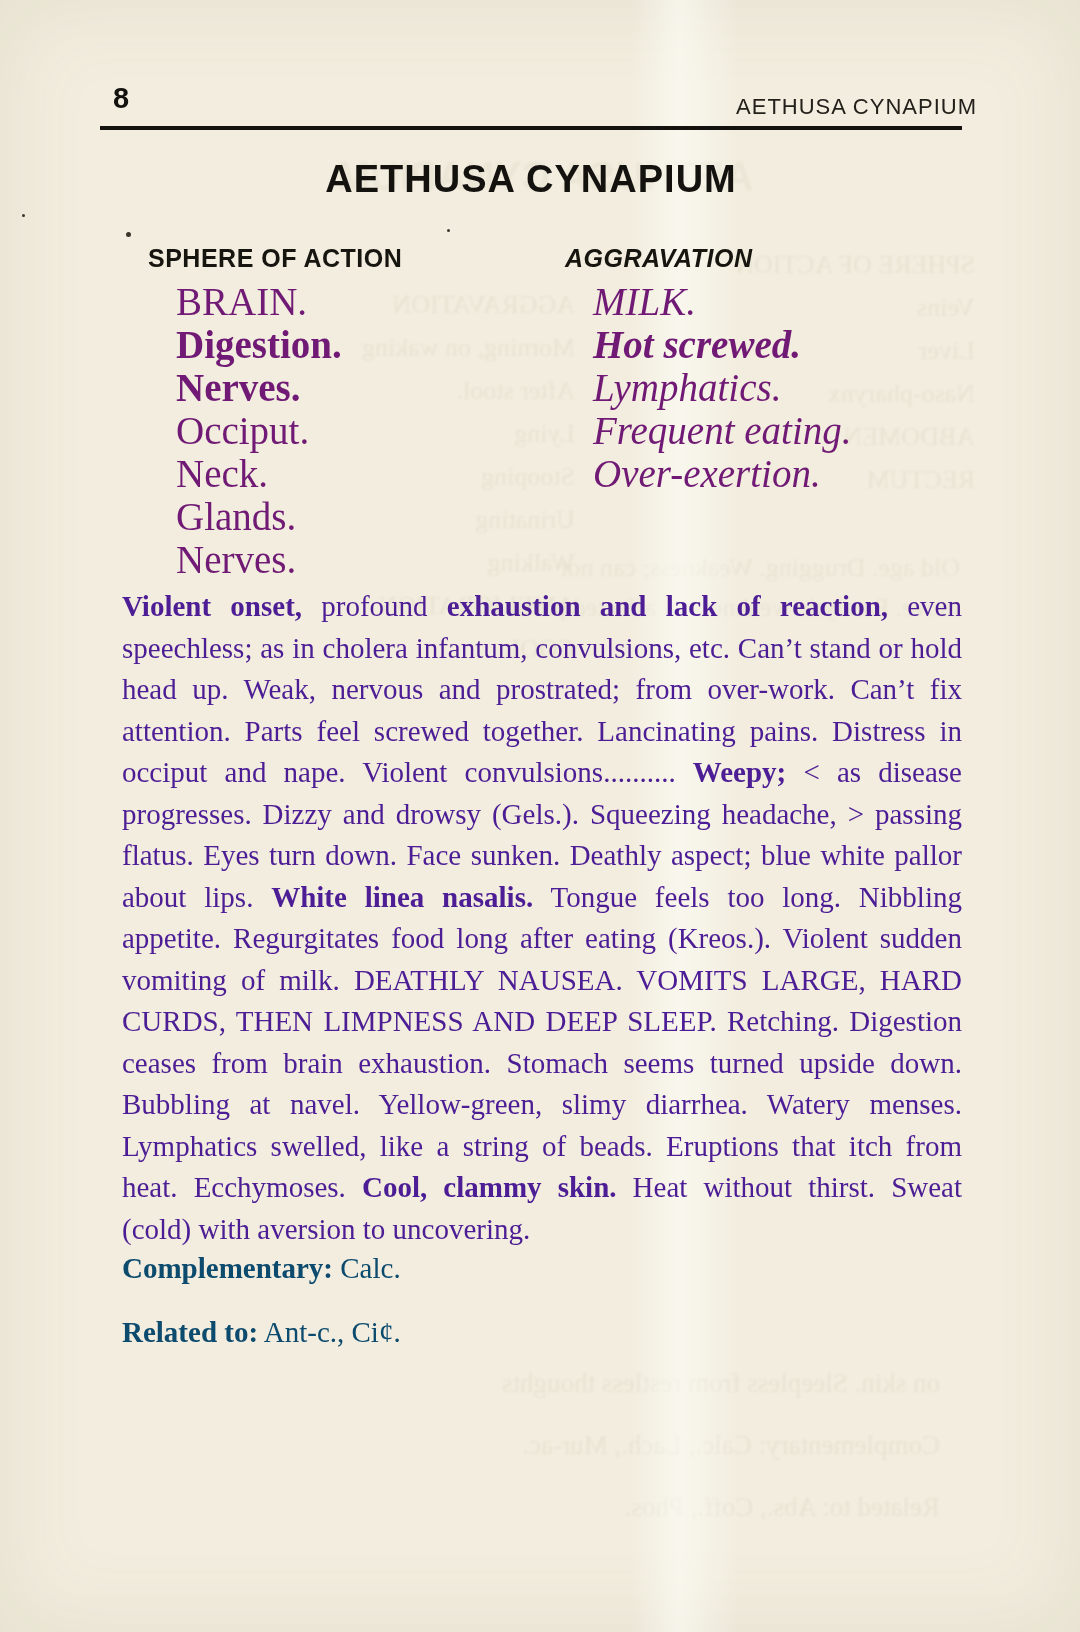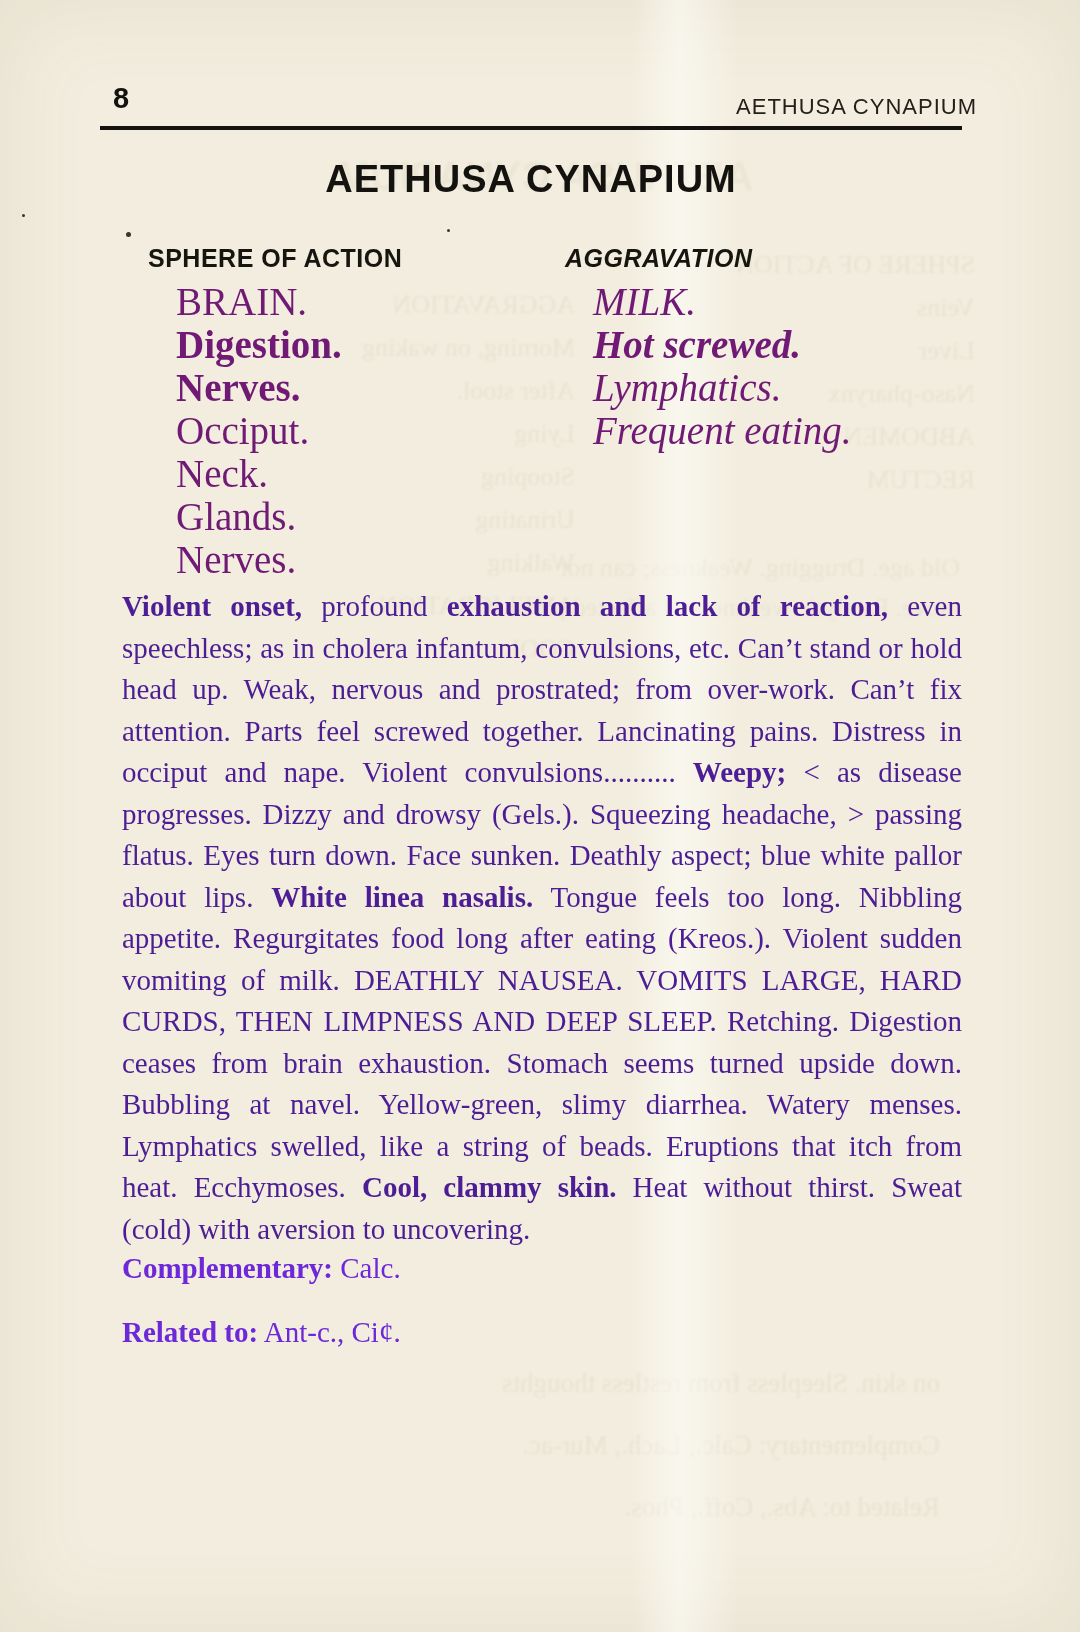--- a/index.html
+++ b/index.html
@@ -71,21 +71,21 @@
   .bodytext{
     position:absolute;left:122px;top:586px;width:840px;
     font-size:29px;line-height:41.5px;
     text-align:justify;
     color:#4c1d95;
   }
   .bodytext b{font-weight:bold;}
 
   .kvline{
     position:absolute;left:122px;width:840px;
-    font-size:29px;color:#6d28d9;
+    font-size:29px;color:#0c4a6e;
   }
   .kv-comp{top:1252px;}
   .kv-rel{top:1316px;}
   .kvline .label{font-weight:bold;}
 </style>
 </head>
 <body>
 
 <div class="page">
 
@@ -139,20 +139,21 @@
       </div>
   </div>
 
   <div class="col col-right">
     <div class="col-heading">AGGRAVATION</div>
     <div>
         <div class="item">MILK.</div>
         <div class="item b">Hot screwed.</div>
         <div class="item">Lymphatics.</div>
         <div class="item">Frequent eating.</div>
+        <div class="item">Over-exertion.</div>
       </div>
   </div>
 
   <p class="bodytext lead" style="margin:0;"><b>Violent onset,</b><span> profound </span><b>exhaustion and lack of reaction,</b><span> even speechless; as in cholera infantum, convulsions, etc. Can’t stand or hold head up. Weak, nervous and prostrated; from over-work. Can’t fix attention. Parts feel screwed together. Lancinating pains. Distress in occiput and nape. Violent convulsions.......... </span><b>Weepy;</b><span> &lt; as disease progresses. Dizzy and drowsy (Gels.). Squeezing headache, &gt; passing flatus. Eyes turn down. Face sunken. Deathly aspect; blue white pallor about lips. </span><b>White linea nasalis.</b><span> Tongue feels too long. Nibbling appetite. Regurgitates food long after eating (Kreos.). Violent sudden vomiting of milk. DEATHLY NAUSEA. VOMITS LARGE, HARD CURDS, THEN LIMPNESS AND DEEP SLEEP. Retching. Digestion ceases from brain exhaustion. Stomach seems turned upside down. Bubbling at navel. Yellow-green, slimy diarrhea. Watery menses. Lymphatics swelled, like a string of beads. Eruptions that itch from heat. Ecchymoses. </span><b>Cool, clammy skin.</b><span> Heat without thirst. Sweat (cold) with aversion to uncovering.</span></p>
 
   <div class="kvline kv-comp">
     <span class="label">Complementary:</span><span> Calc.</span>
   </div>
 
   <div class="kvline kv-rel">

